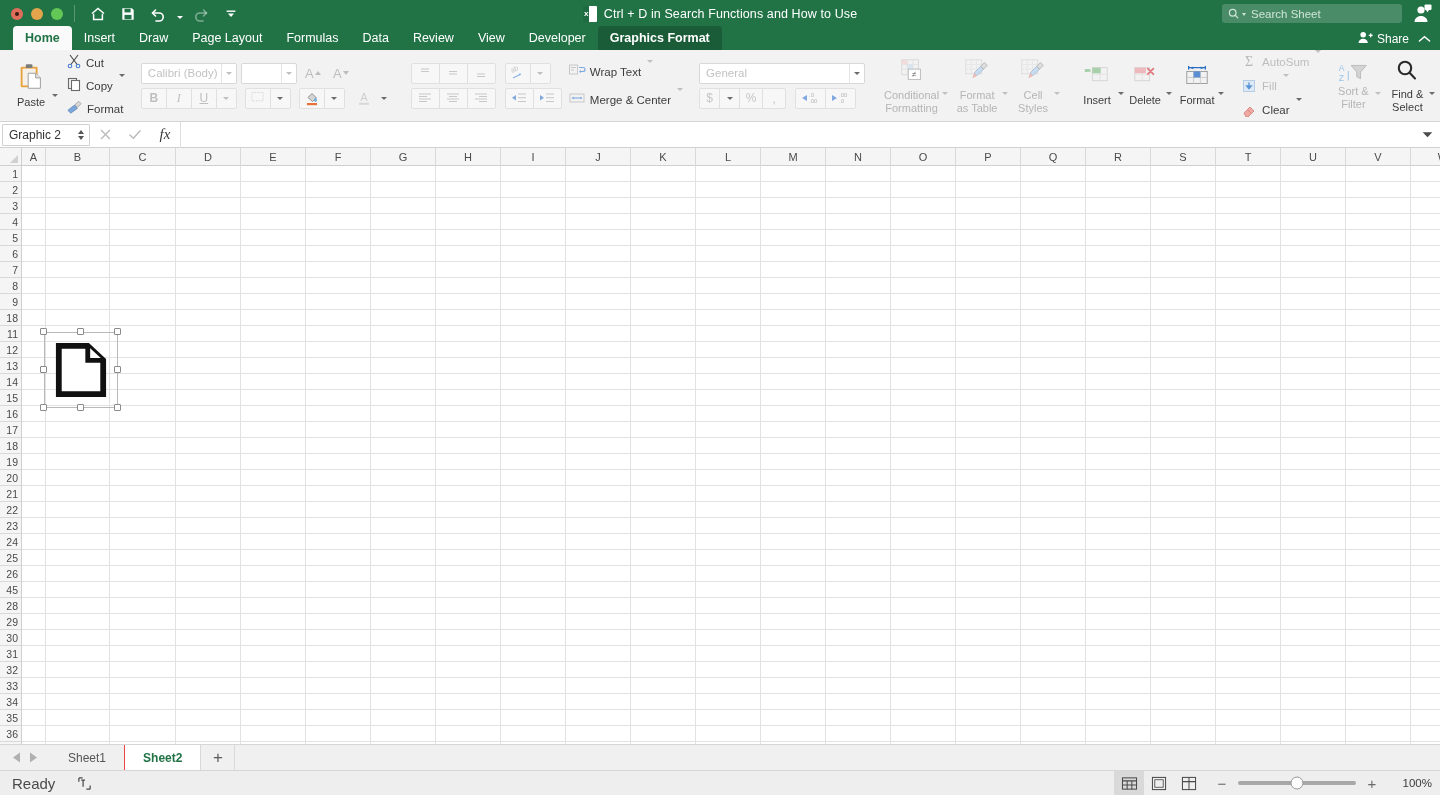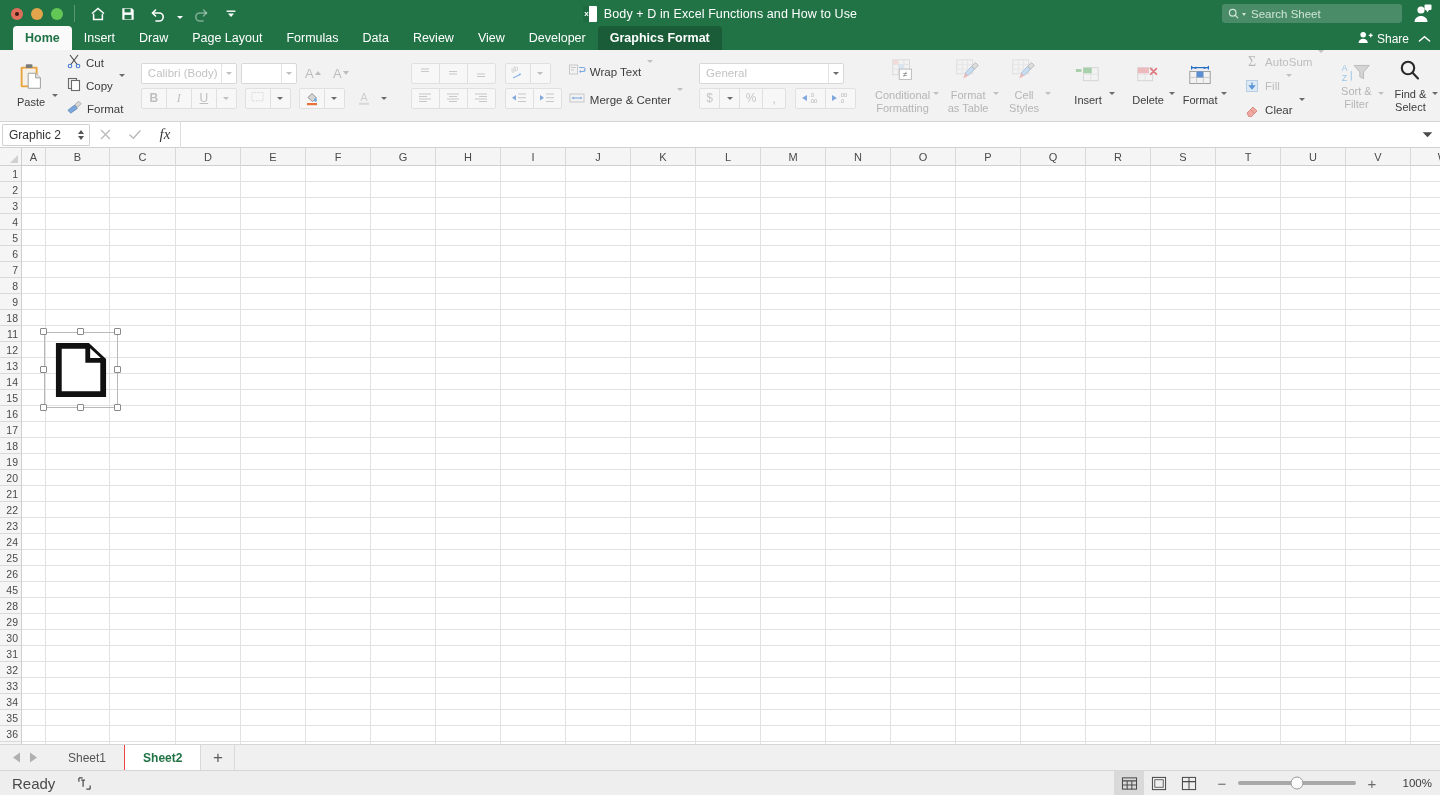--- a/index.html
+++ b/index.html
@@ -287,21 +287,21 @@
       <div class="qat-btn">
         <svg width="14" height="14" viewBox="0 0 16 16" fill="#fff">
           <rect x="3" y="4" width="10" height="1.6"></rect>
           <path d="M4.5 7.5h7L8 11.5z"></path>
         </svg>
       </div>
     </div>
 
     <div class="title-center">
       <div class="xl-doc-icon"></div>
-      <div class="title-text">Body + D in Excel Functions and How to Use</div>
+      <div class="title-text">Ctrl + D in Search Functions and How to Use</div>
     </div>
 
     <div class="search-wrap">
       <div class="search-box">
         <span class="sicon">
           <svg width="11" height="11" viewBox="0 0 14 14" fill="none" stroke="#cfe5d8" stroke-width="1.6">
             <circle cx="6" cy="6" r="4.2"></circle>
               <path d="M9.2 9.2L12.5 12.5" stroke-linecap="round"></path>
           </svg>
         </span>
@@ -569,21 +569,21 @@
           <span class="lbl">Merge &amp; Center</span>
           <span style="margin-left:2px;"><span class="caret-lt"></span></span>
         </div>
       </div>
     </div>
 
     <div class="rsep"></div>
 
     <div class="rgroup">
       <div class="numgrp">
-        <div class="combo" style="width:145px;">
+        <div class="combo" style="width:166px;">
           <span>General</span>
           <span class="cbtn">
               <span class="caret-dk"></span>
             </span>
         </div>
         <div class="fg-row">
           <div class="btngrp">
             <div class="ibtn" style="width:20px;color:#c5c5c5;font-size:12px;">$</div>
             <div class="ibtn" style="width:14px;">
                 <span class="caret-dk"></span>
@@ -688,21 +688,21 @@
             <path d="M9 7l-6-1.5v3z" fill="#8bc194"></path>
             <rect x="3" y="5.5" width="6" height="3" fill="#a7d0ab"></rect>
           </svg>
         </span>
         <span class="lbl">Insert</span>
       </div>
       <div style="display:flex;align-items:flex-start;padding-top:16px;">
           <div class="caret-dk"></div>
         </div>
 
-      <div class="big-btn" style="min-width:42px;margin-left:12px;">
+      <div class="big-btn" style="min-width:42px;margin-left:0;">
         <span>
           <svg width="30" height="26" viewBox="0 0 32 28">
             <g opacity=".55">
               <rect x="5" y="4" width="16" height="14" fill="none" stroke="#bbb"></rect>
               <path d="M5 11h16M13 4v14" stroke="#d4d4d4"></path>
             </g>
             <rect x="5" y="4" width="12" height="6" fill="#eeb9bc"></rect>
             <path d="M19 5l6 6M25 5l-6 6" stroke="#e07a80" stroke-width="2" stroke-linecap="round"></path>
           </svg>
         </span>

